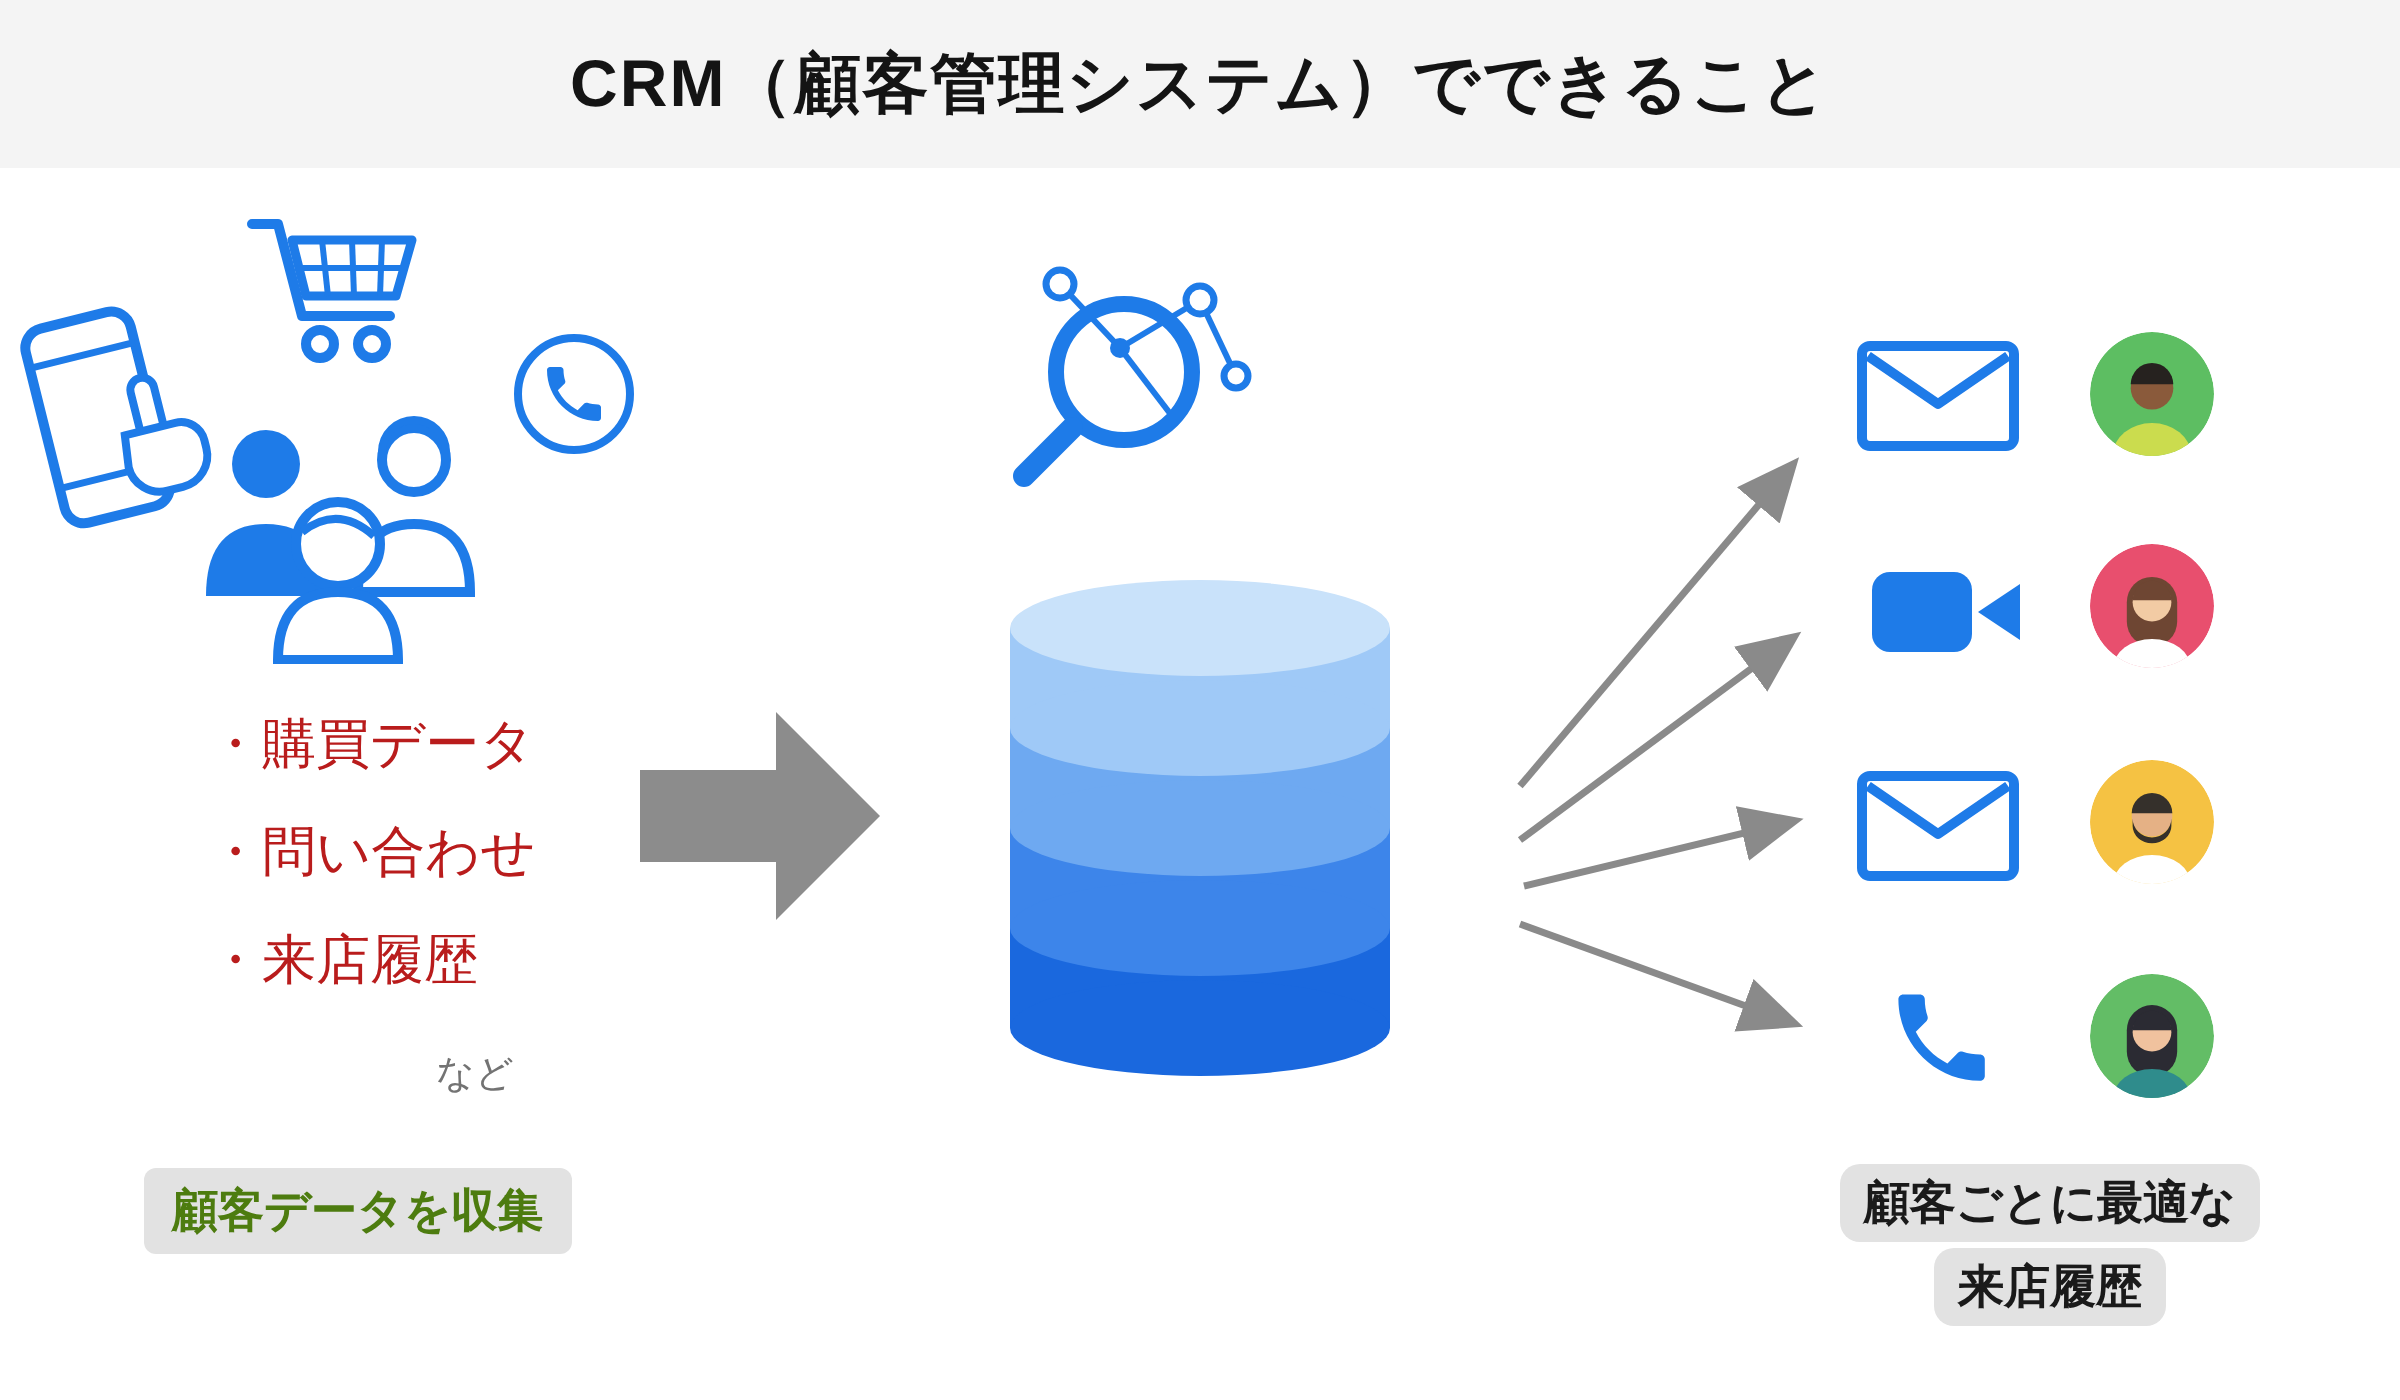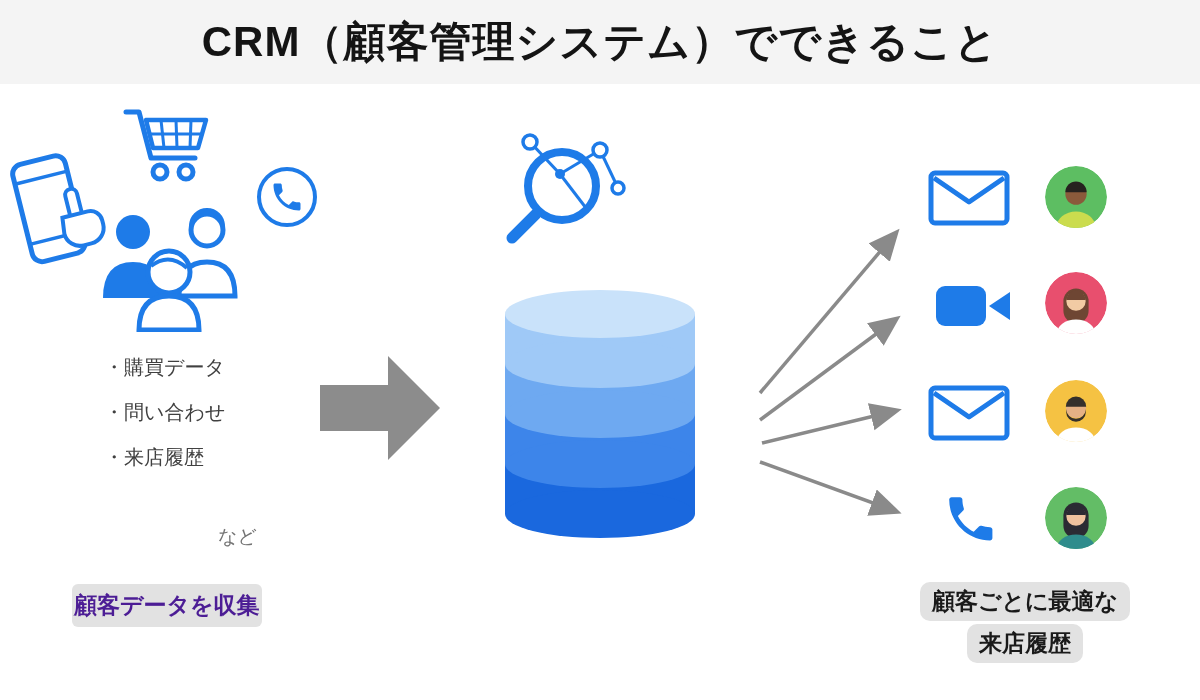--- a/index.html
+++ b/index.html
@@ -2,26 +2,26 @@
 <html><head>
 <meta charset="utf-8">
 <style>
   * { margin:0; padding:0; box-sizing:border-box; }
   html,body { background:#fff; }
   body { font-family:"Liberation Sans","DejaVu Sans",sans-serif; }
   .canvas { position:relative; width:1200px; height:700px; background:#fff; overflow:hidden; }
   .abs { position:absolute; }
   .titlebar { position:absolute; left:0; top:0; width:1200px; height:84px; background:#f4f4f4;
               display:flex; align-items:center; justify-content:center; }
-  .titlebar h1 { font-size:42px; font-weight:bold; color:#141414; letter-spacing:1px; }
-  .bullets { position:absolute; left:104px; top:354px; font-size:20px; color:#404040; }
+  .titlebar h1 { font-size:33px; font-weight:bold; color:#141414; letter-spacing:1px; }
+  .bullets { position:absolute; left:104px; top:354px; font-size:27px; color:#b91c1c; }
   .bullets div { margin-bottom:18px; }
   .etc { position:absolute; left:218px; top:524px; font-size:19px; color:#737373; }
-  .badge { position:absolute; background:#e2e2e2; color:#4c1d95; font-weight:bold; font-size:23px;
-           padding:6px 2px; border-radius:6px; white-space:nowrap; }
+  .badge { position:absolute; background:#e2e2e2; color:#4d7c0f; font-weight:bold; font-size:23px;
+           padding:6px 14px; border-radius:6px; white-space:nowrap; }
   .badge2 { display:inline-block; background:#e2e2e2; color:#1a1a1a; font-weight:bold; font-size:23px;
             padding:4px 12px; border-radius:10px; white-space:nowrap; }
   .rightlabel { position:absolute; left:895px; top:582px; width:260px; text-align:center; }
   .rightlabel .line2 { margin-top:3px; }
   .avatar { position:absolute; width:62px; height:62px; border-radius:50%; overflow:hidden; }
   svg { display:block; }
 </style>
 </head>
 <body>
 

